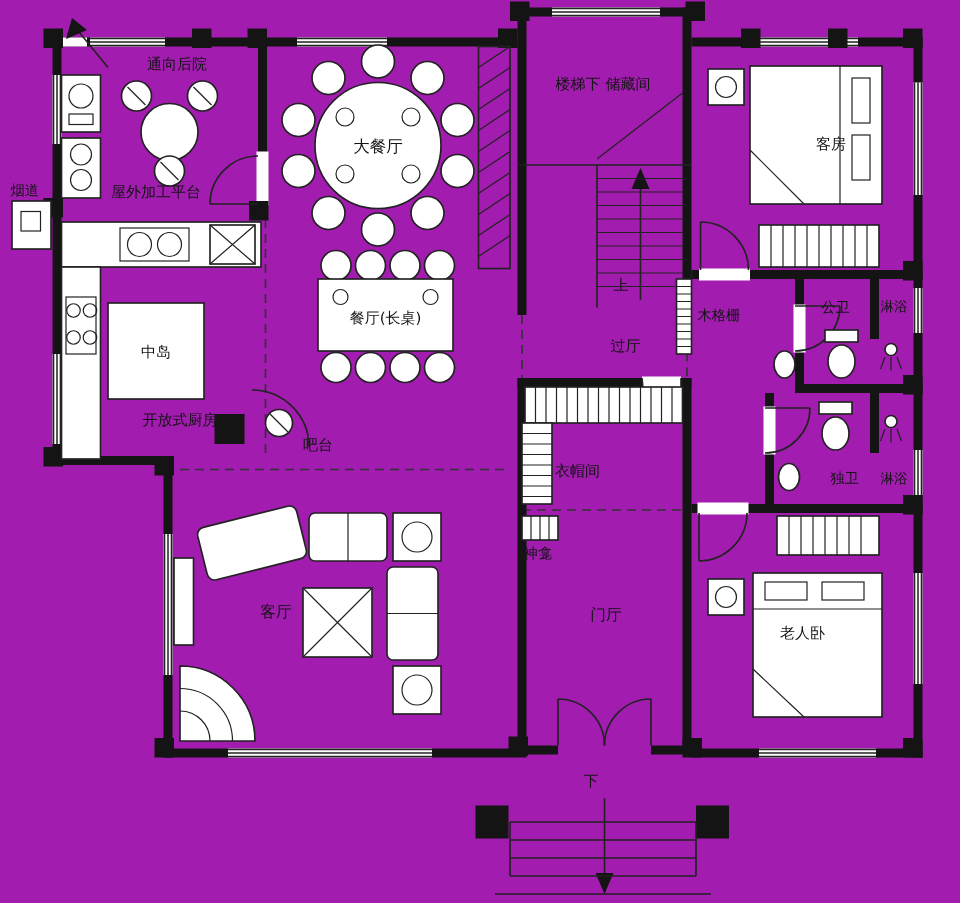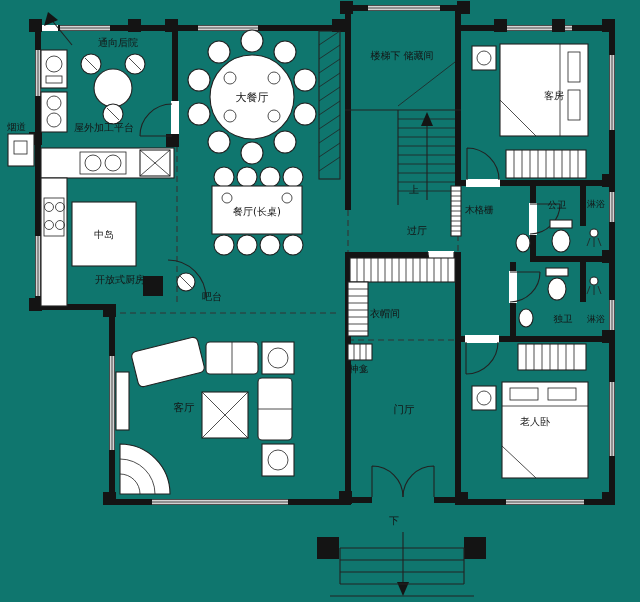--- a/index.html
+++ b/index.html
@@ -1,16 +1,16 @@
 <!DOCTYPE html>
 <html><head>
 <meta charset="utf-8">
 <style>
   html,body{margin:0;padding:0;background:#fff;}
-  .stage{position:relative;width:640px;height:602px;background:#0f766e;overflow:hidden;}
+  .stage{position:relative;width:640px;height:602px;background:#a21caf;overflow:hidden;}
   svg{display:block;}
   text{font-family:"DejaVu Sans","Liberation Sans",sans-serif;fill:#141414;}
   .t9{font-size:9px}.t95{font-size:9.5px}.t10{font-size:10px}.t105{font-size:10.5px}.t11{font-size:11px}
   .mid{text-anchor:middle}
   .wall{fill:#141414;}
   .pier{fill:#141414;}
   .gap{fill:#ffffff;}
   .s1{stroke:#222;stroke-width:1.1;fill:none;}
   .sf{stroke:#222;stroke-width:1.1;fill:#ffffff;}
   .thin{stroke:#222;stroke-width:0.8;fill:none;}

